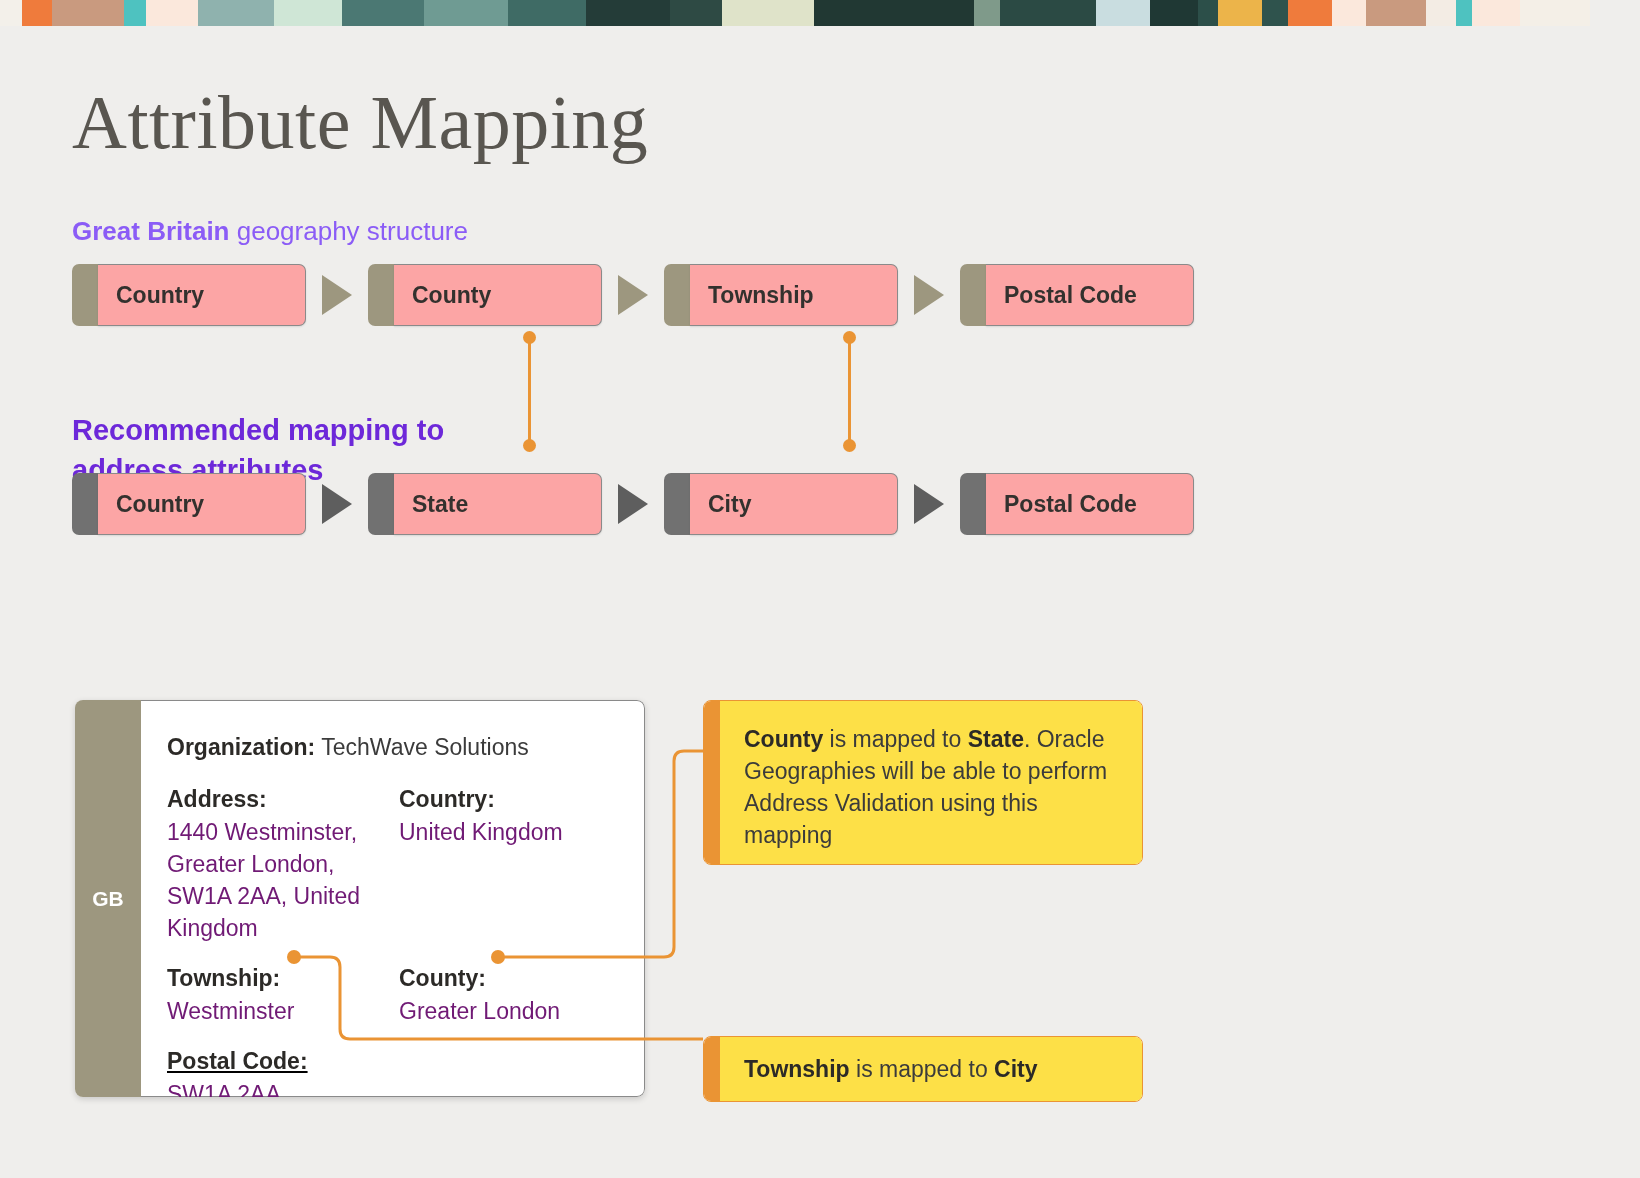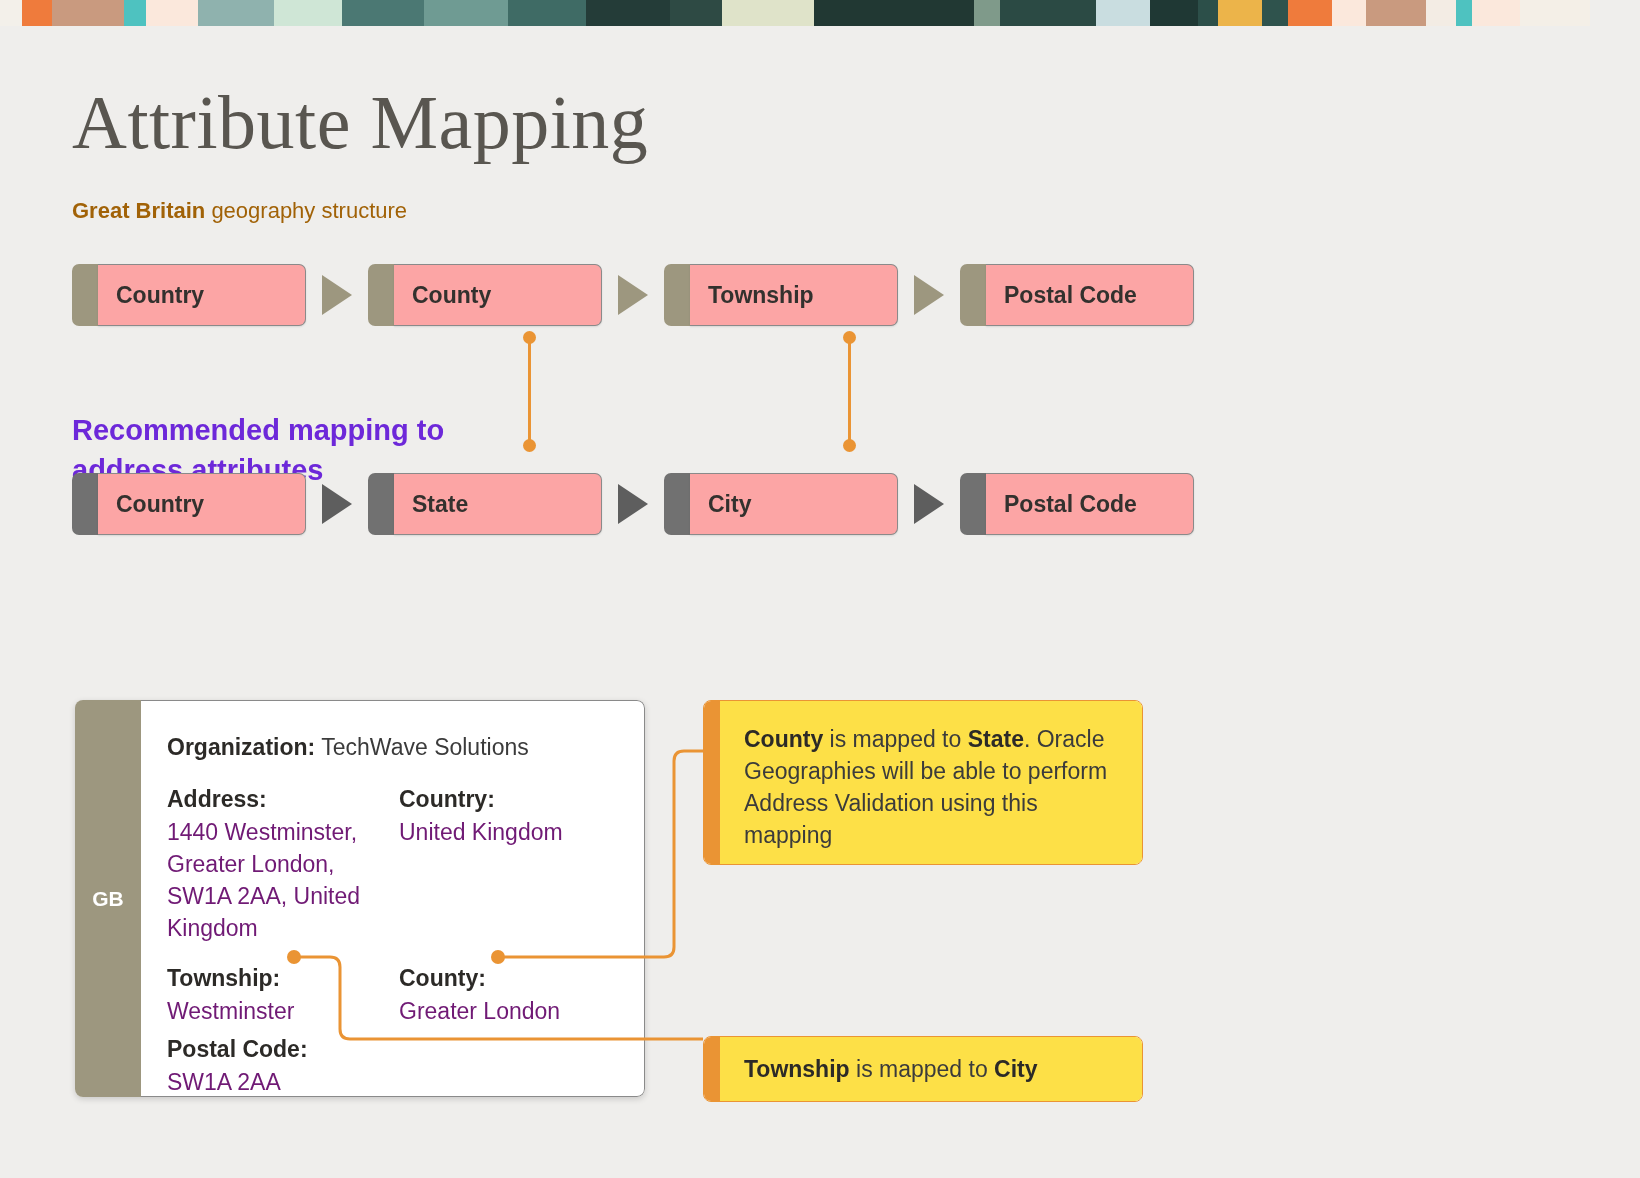--- a/index.html
+++ b/index.html
@@ -18,22 +18,22 @@
   
   .title {
     position: absolute; left: 72px; top: 76px;
     font-family: "Liberation Serif", serif;
     font-size: 76px; line-height: 92px; color: #595650; font-weight: 400;
     letter-spacing: 0.5px;
   }
 
   
   .caption-geo {
-    position: absolute; left: 72px; top: 192px;
-    font-size: 22px; line-height: 38px; color: #a16207; font-weight: 400;
+    position: absolute; left: 72px; top: 212px;
+    font-size: 26px; line-height: 38px; color: #8b5cf6; font-weight: 400;
   }
   .caption-geo b { font-weight: 700; }
   .caption-rec {
     position: absolute; left: 72px; top: 378px; width: 420px;
     font-size: 29px; line-height: 40px; color: #6d28d9; font-weight: 700; margin-top: 32px;
   }
 
   
   .chain { position: absolute; display: flex; align-items: center; }
   .chain-geo { left: 72px; top: 264px; }
@@ -235,21 +235,21 @@
         <div class="addr-col-a">
           <div class="addr-label">Township:</div>
           <div class="addr-val">Westminster</div>
         </div>
         <div class="addr-col-b">
           <div class="addr-label">County:</div>
           <div class="addr-val">Greater London</div>
         </div>
       </div>
 
-      <div style="margin-top:6px;">
+      <div style="margin-top:18px;text-decoration:underline;">
         <div class="addr-label">Postal Code:</div>
         <div class="addr-val">SW1A 2AA</div>
       </div>
     </div>
   </div>
 
   <div class="callout callout-1">
     <div class="bar"></div>
     <div class="txt">
       <b>County</b><span> is mapped to </span><b>State</b><span>. Oracle Geographies will be able to perform Address Validation using this mapping</span>

